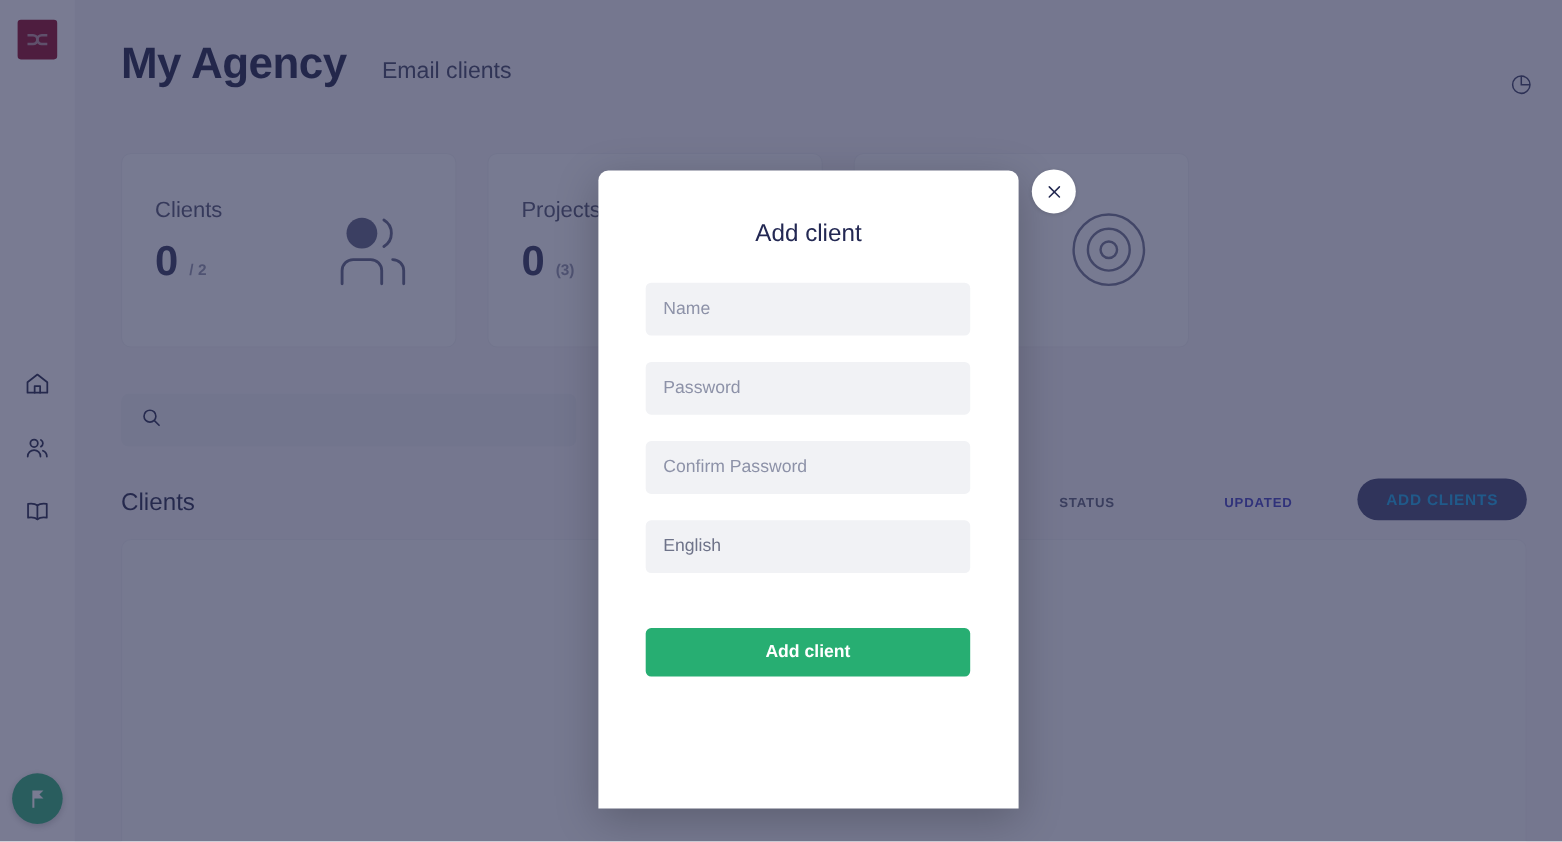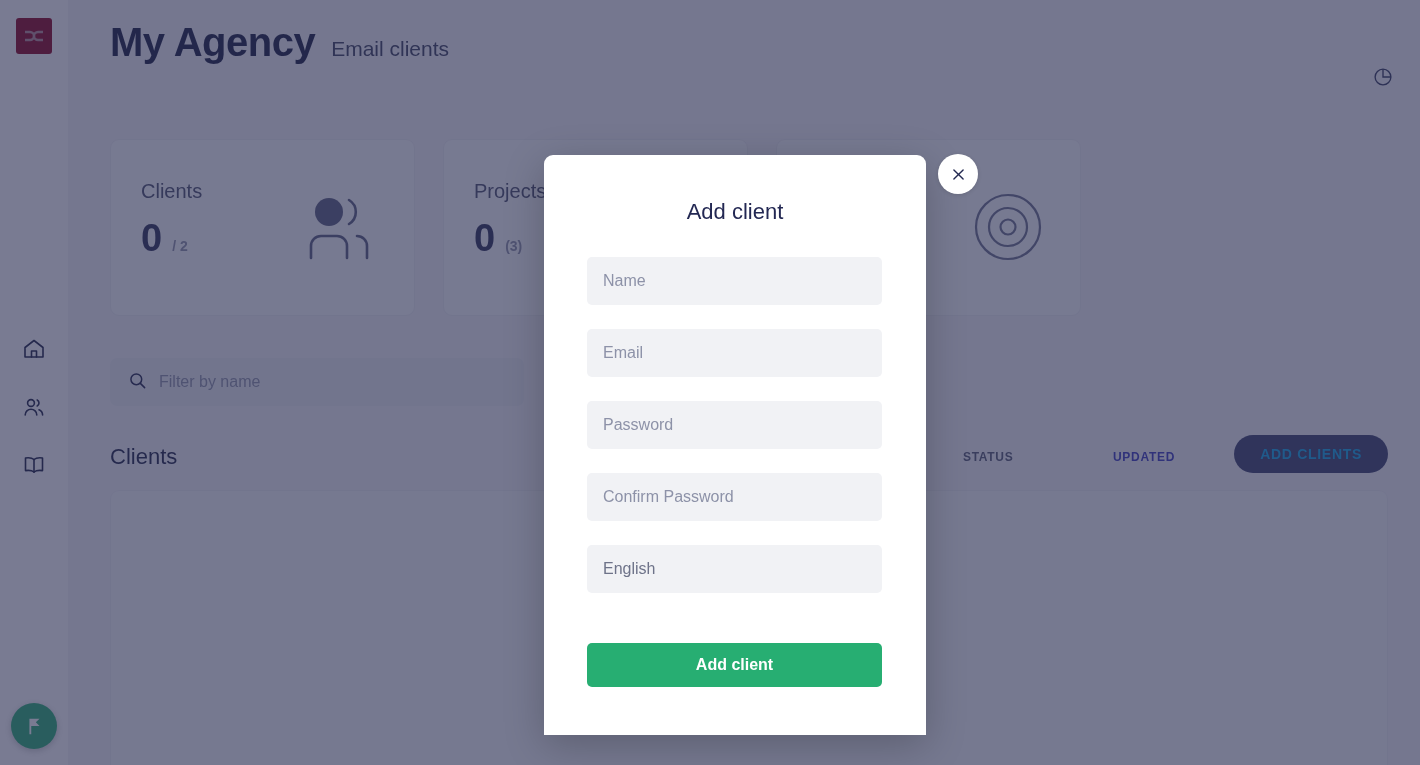--- a/index.html
+++ b/index.html
@@ -42,22 +42,22 @@
     width:46px; height:46px; border-radius:50%;
     background:#27ae72;
     display:flex; align-items:center; justify-content:center;
     box-shadow:0 2px 7px rgba(0,0,0,.22);
     cursor:pointer;
   }
 
   .content { position:absolute; left:68px; top:0; right:0; bottom:0; }
 
   .page-header {
-    position:absolute; left:42px; top:20px;
-    display:flex; align-items:baseline; gap:16px;
+    position:absolute; left:42px; top:36px;
+    display:flex; align-items:baseline; gap:32px;
   }
   .page-title { font-size:40px; font-weight:bold; color:#181d40; letter-spacing:-.5px; }
   .page-sub { font-size:21px; color:#3a3f5c; }
 
   .header-action {
     position:absolute; right:22px; top:62px;
     width:30px; height:30px;
     display:flex; align-items:center; justify-content:center;
     cursor:pointer;
   }
@@ -299,21 +299,20 @@
 
       </div>
 
       <div class="filter-bar">
         <span>
           <svg width="19" height="19" viewBox="0 0 24 24" fill="none" stroke="#20254a" stroke-width="1.9" stroke-linecap="round">
             <circle cx="10.5" cy="10.5" r="6.8"></circle>
             <path d="M15.6 15.6 L21 21"></path>
           </svg>
         </span>
-        <input class="filter-input" type="text" placeholder="Filter by name" style="">
       </div>
 
       <div class="table-head">
         <span class="table-title">Clients</span>
         <span class="col-head col-status">STATUS</span>
         <span class="col-head accent col-updated">UPDATED</span>
         <button class="add-clients-btn">ADD CLIENTS</button>
       </div>
 
       <div class="table-panel"></div>
@@ -326,21 +325,20 @@
   <button class="close-btn">
     <svg width="17" height="17" viewBox="0 0 24 24" fill="none" stroke="#242a52" stroke-width="2" stroke-linecap="round">
       <path d="M5.5 5.5 L18.5 18.5 M18.5 5.5 L5.5 18.5"></path>
     </svg>
   </button>
 
   <div class="modal">
     <div class="modal-title">Add client</div>
 
     <input class="field" type="text" placeholder="Name" style="">
-    <input class="field" type="text" placeholder="Email" style="">
     <input class="field" type="text" placeholder="Password" style="">
     <input class="field" type="text" placeholder="Confirm Password" style="">
 
     <div class="select-wrap">
       <div class="select-box">
         <span>English</span>
       </div>
       <span class="chevron">
         <svg width="15" height="15" viewBox="0 0 24 24" fill="none" stroke="#868bа3" stroke-width="2" stroke-linecap="round" stroke-linejoin="round">
           <path d="M6 9.5 L12 15.5 L18 9.5"></path>

